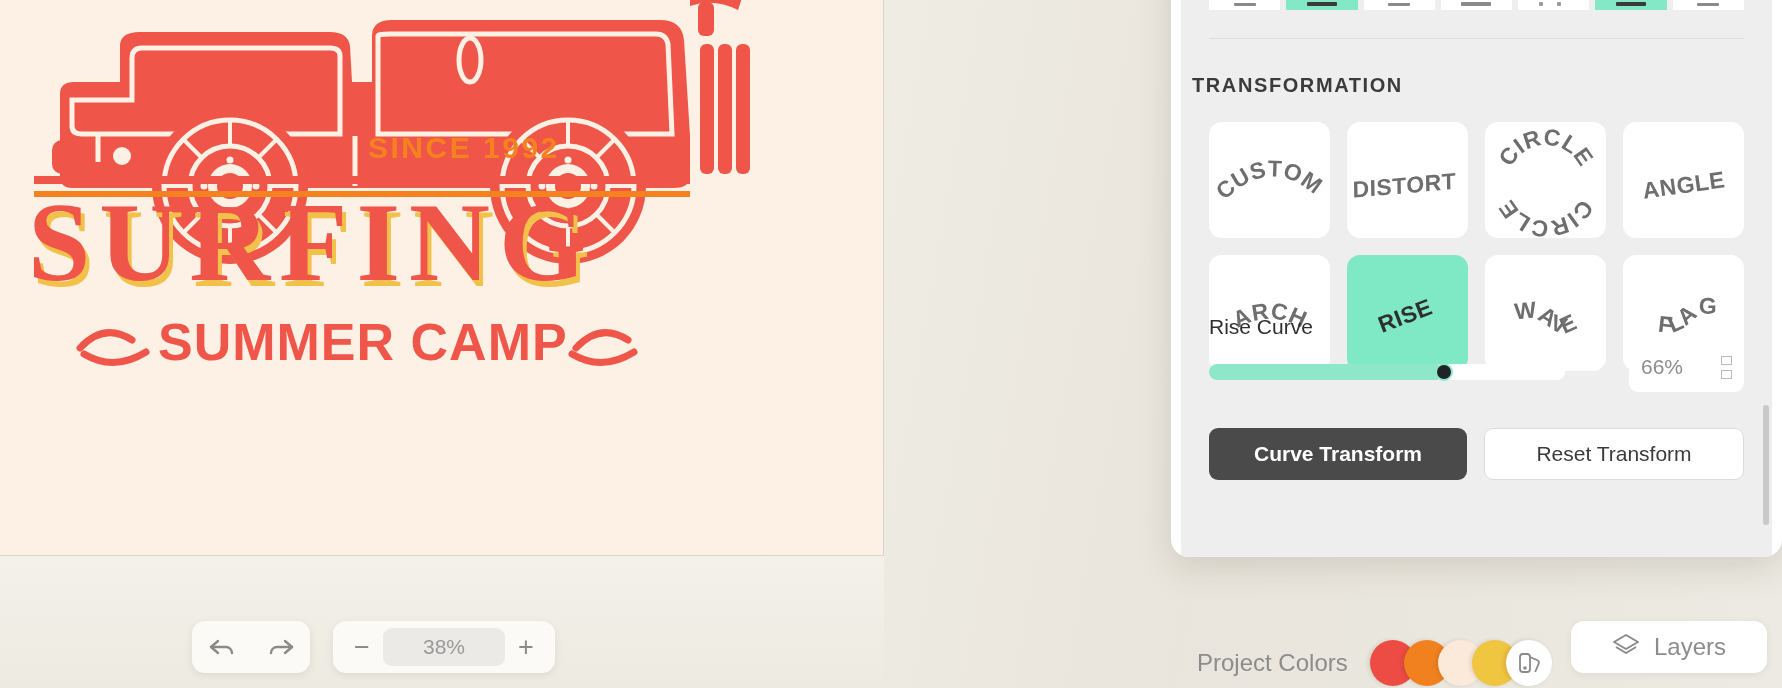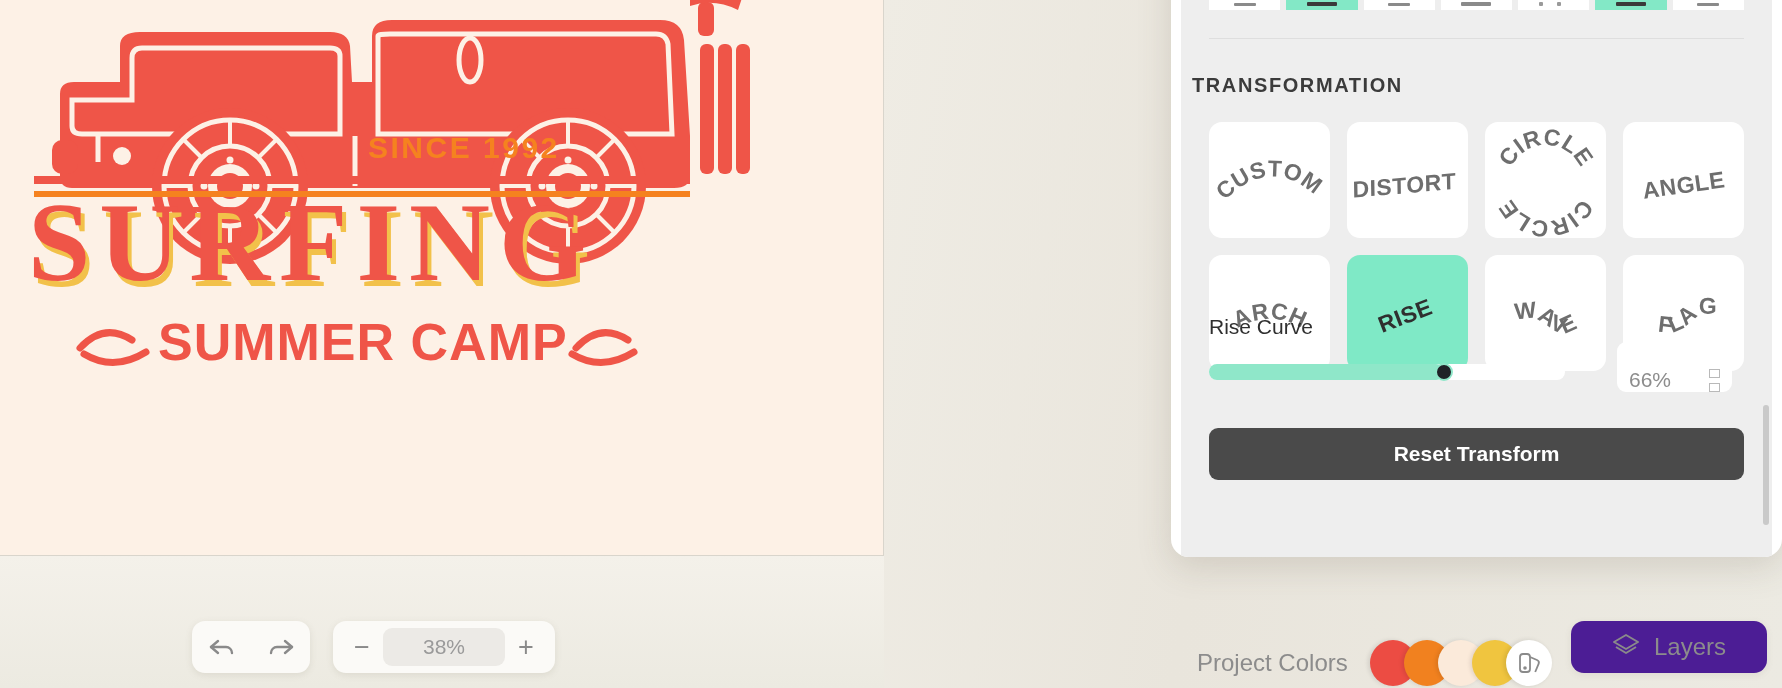--- a/index.html
+++ b/index.html
@@ -102,23 +102,23 @@
   #slider-fill{
     position:absolute; left:0; top:0; height:16px; width:66%;
     background:#8fe7c9; border-radius:8px;
   }
   #slider-thumb{
     position:absolute; top:-1px; left:66%; margin-left:-9px;
     width:18px;height:18px;border-radius:50%;background:#1f2328;
     border:2px solid #8fe7c9;
   }
   #pct-box{
-    position:absolute; right:12px; top:-16px; width:115px; height:50px;
+    position:absolute; right:0; top:-16px; width:115px; height:50px;
     background:#fff; border-radius:9px;
-    display:flex; align-items:flex-end; padding:0 12px;
+    display:flex; align-items:center; padding:0 12px;
   }
   #pct-value{ font-size:21px; color:#8d8d8d; flex:1; }
   #pct-stepper{ display:flex; flex-direction:column; gap:5px; }
   #pct-stepper span{ width:11px;height:9px;border:1.4px solid #b9b9b9; display:block;}
 
   
   #actions{
     position:absolute; left:28px; top:758px; right:28px;
     display:flex; gap:17px;
   }
@@ -163,21 +163,21 @@
   }
   .sw:first-child{ margin-left:0; }
   #palette-btn{
     width:46px;height:46px;border-radius:50%;background:#fff;margin-left:-12px;
     display:flex;align-items:center;justify-content:center;
     box-shadow:-2px 0 5px rgba(0,0,0,.12);
   }
 
   #layers-btn{
     position:absolute; left:1571px; top:621px; width:196px; height:52px;
-    background:#4c1d95; border-radius:13px;
+    background:#ffffff; border-radius:13px;
     display:flex; align-items:center; justify-content:center; gap:14px;
     box-shadow:0 2px 7px rgba(110,100,80,.10);
   }
   #layers-label{ font-size:24px; color:#8c8c8c; }
 </style>
 </head>
 <body>
 
 <div id="canvas-area">
   <div id="artwork">
@@ -386,21 +386,22 @@
       <div id="pct-box">
         <span id="pct-value">66%</span>
         <span id="pct-stepper">
           <span></span>
           <span></span>
         </span>
       </div>
     </div>
 
     <div id="actions">
-      <div class="act-btn" id="edit-transform">Reset Transform</div>
+      <div class="act-btn" id="edit-transform">Curve Transform</div>
+      <div class="act-btn" id="reset-transform">Reset Transform</div>
     </div>
 
     <div id="panel-scrollbar"></div>
   </div>
 </div>
 
 <div class="pill" id="undo-redo">
   <span class="ur-icon">
     <svg width="26" height="18" viewBox="0 0 26 18">
       <path d="M9 3 L2 9 L9 15" fill="none" stroke="#8a8a8a" stroke-width="2.4" stroke-linecap="round" stroke-linejoin="round"></path>

